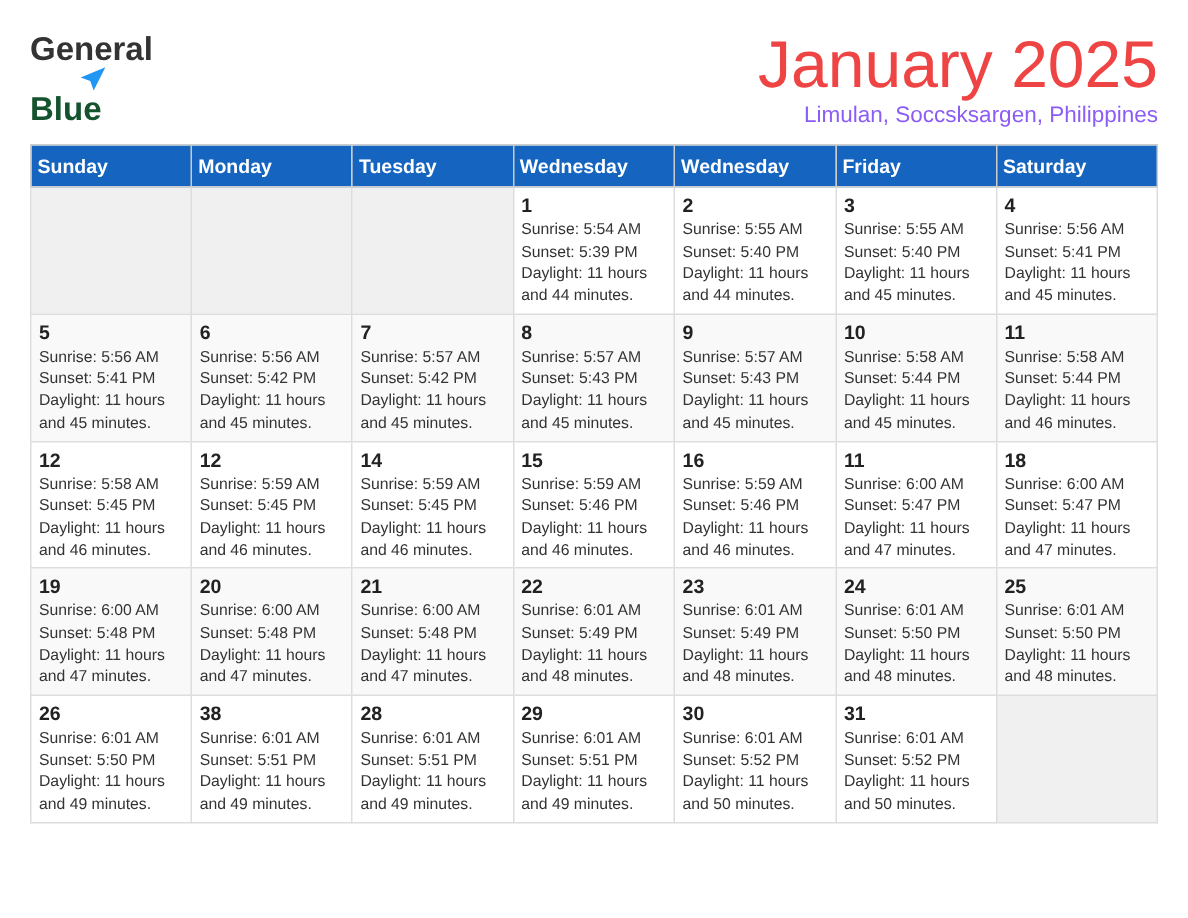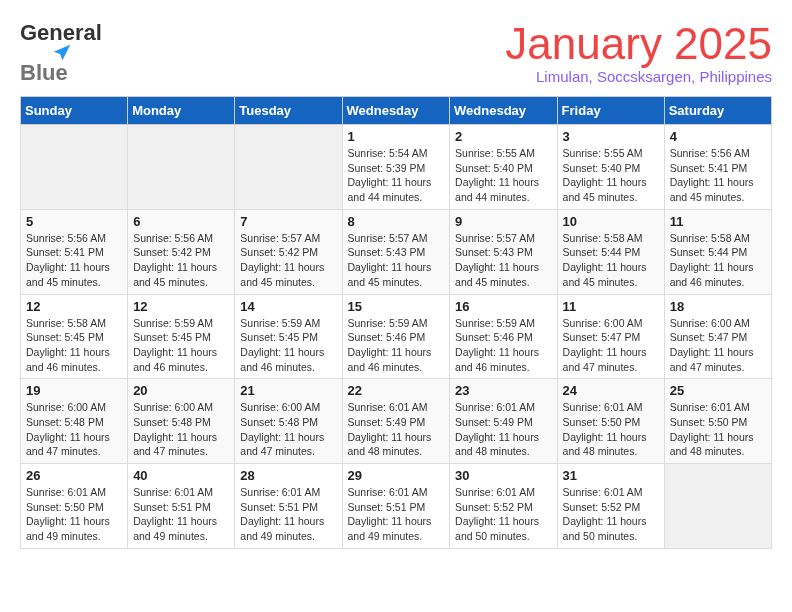--- a/index.html
+++ b/index.html
@@ -82,21 +82,21 @@
 <body>
 
 <div class="header">
   <div class="logo">
     <div style="display:flex;align-items:center;flex-direction:column;">
       <span style="font-size:22px;font-weight:bold;color:#333;">General</span>
       <svg width="22" height="22" viewBox="0 0 24 24" style="margin-left:2px;margin-top:-4px;" fill="#2196f3">
         <path d="M21 3L3 10.5l7 2.5 2.5 7L21 3z"></path>
       </svg>
     </div>
-    <span style="font-size:22px;font-weight:bold;color:#737373;margin-top:-4px;">Blue</span>
+    <span style="font-size:22px;font-weight:bold;color:#14532d;margin-top:-4px;">Blue</span>
   </div>
   <div class="title-block">
     <h1>January 2025</h1>
     <p>Limulan, Soccsksargen, Philippines</p>
   </div>
 </div>
 
 <table class="calendar">
   <thead>
     <tr>
@@ -298,21 +298,21 @@
       </tr>
       <tr>
         <td>
           <span class="day-num">26</span>
           <div class="day-detail" style="white-space: pre-line;">Sunrise: 6:01 AM
 Sunset: 5:50 PM
 Daylight: 11 hours
 and 49 minutes.</div>
         </td>
         <td>
-          <span class="day-num">40</span>
+          <span class="day-num">38</span>
           <div class="day-detail" style="white-space: pre-line;">Sunrise: 6:01 AM
 Sunset: 5:51 PM
 Daylight: 11 hours
 and 49 minutes.</div>
         </td>
         <td>
           <span class="day-num">28</span>
           <div class="day-detail" style="white-space: pre-line;">Sunrise: 6:01 AM
 Sunset: 5:51 PM
 Daylight: 11 hours

